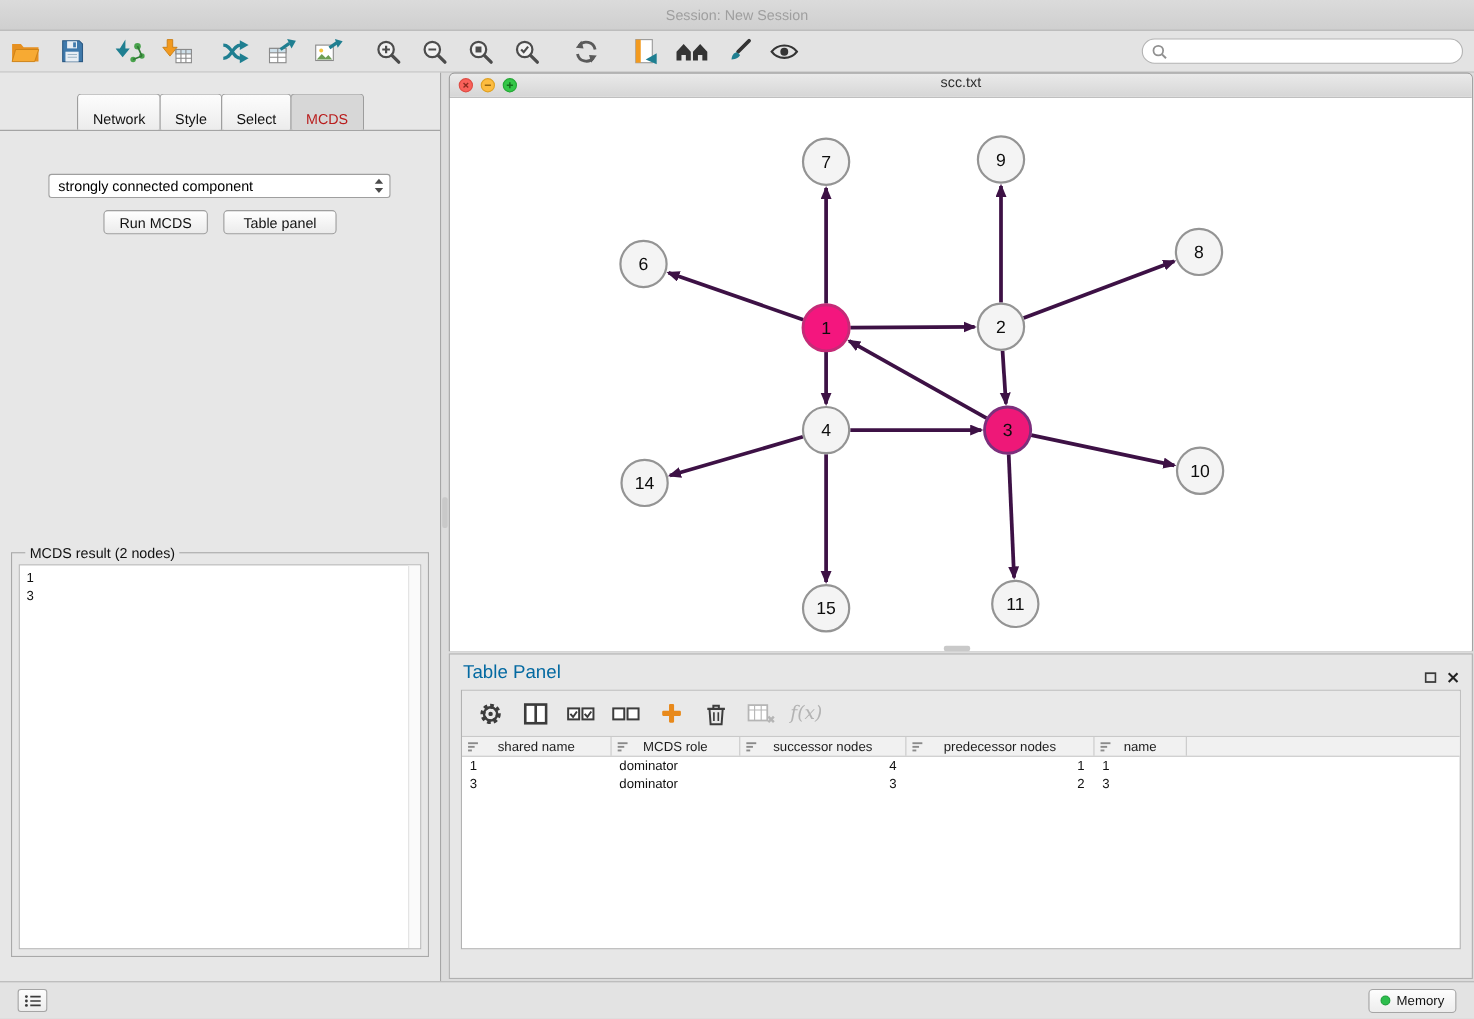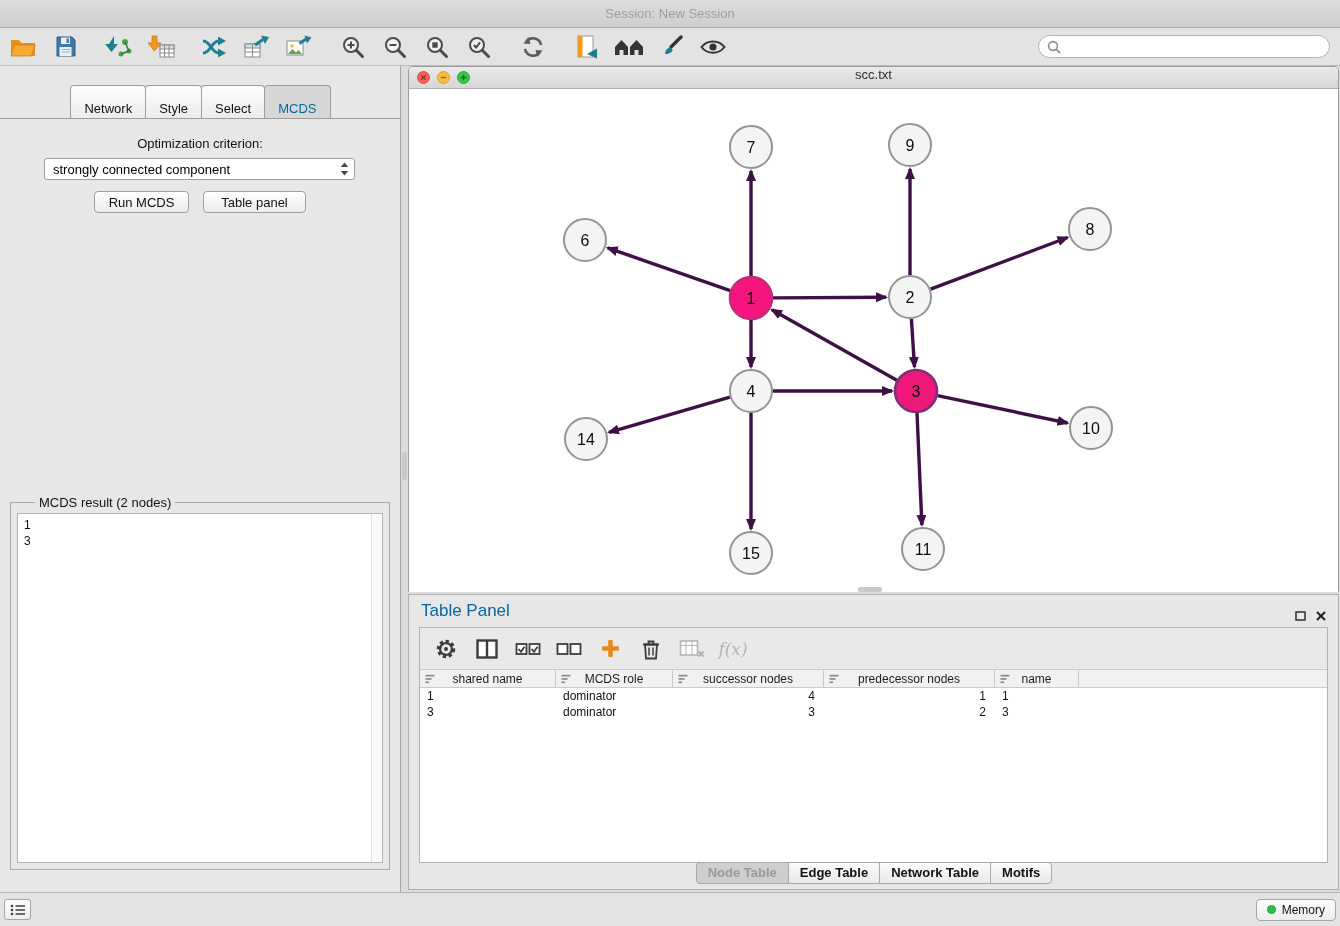--- a/index.html
+++ b/index.html
@@ -18,29 +18,29 @@
 .searchbox{margin-left:auto;width:292px;height:23px;background:#fff;border:1px solid #b3b3b3;border-radius:12px;display:flex;align-items:center;padding:0 8px;gap:5px;flex:0 0 auto}
 .searchbox input{border:none;outline:none;flex:1;font-size:12px;background:transparent;font-family:"Liberation Sans",sans-serif}
 
 
 .control-panel{position:absolute;left:0;top:66px;width:401px;height:826px;background:#e7e7e7;border-right:1px solid #a6a6a6}
 .cp-header{height:28px;display:flex;align-items:center;padding:0 12px;font-size:13px;color:#1a1a1a}
 .panel-controls{margin-left:auto;display:flex;align-items:center;gap:10px}
 .iconbtn{background:none;border:none;padding:0;display:flex;align-items:center;justify-content:center;cursor:pointer}
 .cp-tabs{position:absolute;top:30px;left:0;right:0;height:23px;display:flex;justify-content:center;align-items:flex-end;border-bottom:1px solid #9d9d9d}
 .tab{font-size:13px;padding:15px 13px 2px;border:1px solid #9d9d9d;border-bottom:none;background:linear-gradient(#fdfdfd,#ececec);margin-right:-1px;border-radius:4px 4px 0 0;color:#111;cursor:pointer}
-.tab.active{background:#d7d7d7;color:#0369a1}
+.tab.active{background:#d7d7d7;color:#b91c1c}
 .opt-label{position:absolute;top:70px;left:0;right:0;text-align:center;font-size:13px;color:#111}
 .selectbox{position:absolute;left:44px;top:92px;width:311px;height:22px;background:#fff;border:1px solid #9f9f9f;border-radius:3px;display:flex;align-items:center;padding:0 4px 0 8px;font-size:13px;cursor:pointer}
 .selectbox .sel-text{flex:1}
 .cbutton{position:absolute;height:22px;background:linear-gradient(#ffffff,#ebebeb);border:1px solid #9f9f9f;border-radius:4px;font-size:13px;color:#111;cursor:pointer;font-family:"Liberation Sans",sans-serif}
 .run-btn{left:94px;top:125px;width:95px}
 .closep-btn{left:203px;top:125px;width:103px}
 .result-group{position:absolute;left:10px;top:436px;width:380px;height:368px;border:1px solid #a9a9a9}
-.result-legend{position:absolute;top:-8px;left:24px;background:#e7e7e7;padding:0 4px;font-size:13px;color:#111}
+.result-legend{position:absolute;top:-8px;left:12px;background:#e7e7e7;padding:0 4px;font-size:13px;color:#111}
 .result-area{position:absolute;left:6px;top:10px;right:6px;bottom:6px;background:#fff;border:1px solid #b5b5b5;overflow:hidden}
 .result-text{padding:3px 6px;font-size:12px;line-height:16px;white-space:pre;color:#111}
 .result-scroll{position:absolute;top:0;right:0;bottom:0;width:11px;background:#fafafa;border-left:1px solid #e2e2e2}
 
 
 .network-window{position:absolute;left:408px;top:66px;width:931px;height:526px;background:#fff;border:1px solid #9c9c9c;border-radius:5px 5px 0 0}
 .nw-titlebar{height:22px;background:linear-gradient(#eaeaea,#d6d6d6);border-bottom:1px solid #b1b1b1;border-radius:4px 4px 0 0;position:relative;display:flex;align-items:flex-start;justify-content:center}
 .nw-title{font-size:13px;color:#2e2e2e}
 .traffic{position:absolute;left:8px;top:4px;display:flex;gap:7px}
 .light{width:13px;height:13px;border-radius:50%;display:flex;align-items:center;justify-content:center;cursor:pointer}
@@ -64,21 +64,21 @@
 .trow{display:flex;height:16px;font-size:12px;color:#111}
 .tcell{padding:0 7px;line-height:16px}
 .tcell.c2,.tcell.c3{padding-right:9px}
 .tp-tabs{position:absolute;left:0;right:0;bottom:5px;display:flex;justify-content:center}
 .btab{font-size:13px;font-weight:bold;padding:2px 11px 3px;border:1px solid #a8a8a8;background:linear-gradient(#fbfbfb,#e9e9e9);margin-right:-1px;color:#111;cursor:pointer}
 .btab:first-child{border-radius:4px 0 0 4px}
 .btab:last-child{border-radius:0 4px 4px 0}
 .btab.active{background:#cecece;color:#9a9a9a}
 
 
-.status-bar{position:absolute;left:0;top:892px;width:1340px;height:34px;background:#e3e3e3;border-top:1px solid #b5b5b5;display:flex;align-items:center;padding:0 4px}
+.status-bar{position:absolute;left:0;top:892px;width:1340px;height:34px;background:#e3e3e3;border-top:1px solid #b5b5b5;display:flex;align-items:center;padding:0 16px}
 .list-btn{width:27px;height:21px;border:1px solid #a5a5a5;border-radius:3px;background:linear-gradient(#fdfdfd,#ededed);display:flex;align-items:center;justify-content:center;cursor:pointer}
 .memory-btn{margin-left:auto;height:22px;border:1px solid #a5a5a5;border-radius:4px;background:linear-gradient(#fdfdfd,#ededed);display:flex;align-items:center;gap:6px;padding:0 10px;font-size:12px;color:#111;cursor:pointer}
 .mem-dot{width:9px;height:9px;border-radius:50%;background:#2dbe4d;border:1px solid #1d9e3a}
 
 
 .v-grip{position:absolute;left:402px;top:452px;width:5px;height:28px;background:#c9c9c9;border-radius:2px}
 .h-grip{position:absolute;left:858px;top:587px;width:24px;height:5px;background:#c9c9c9;border-radius:2px}
 </style>
 </head>
 <body>
@@ -229,21 +229,20 @@
     </div>
   </div>
 
   <div class="control-panel">
     <div class="cp-tabs">
       <div class="tab">Network</div>
       <div class="tab">Style</div>
       <div class="tab">Select</div>
       <div class="tab active">MCDS</div>
     </div>
-    <div class="opt-label">Optimization criterion:</div>
     <div class="selectbox">
       <span class="sel-text">strongly connected component</span>
       <svg width="11" height="16" viewBox="0 0 11 16">
           <path d="M5.5 1.5 L9.3 6 H1.7 Z" fill="#4a4a4a"></path>
           <path d="M5.5 14.5 L9.3 10 H1.7 Z" fill="#4a4a4a"></path>
         </svg>
     </div>
     <button class="cbutton run-btn">Run MCDS</button>
     <button class="cbutton closep-btn">Table panel</button>
     <div class="result-group">
@@ -477,26 +476,20 @@
           </div>
           <div class="trow">
             <div class="tcell c0" style="text-align: left;">3</div>
             <div class="tcell c1" style="text-align: left;">dominator</div>
             <div class="tcell c2" style="text-align: right;">3</div>
             <div class="tcell c3" style="text-align: right;">2</div>
             <div class="tcell c4" style="text-align: left;">3</div>
           </div>
         </div>
     </div>
-    <div class="tp-tabs">
-      <div class="btab active">Node Table</div>
-      <div class="btab">Edge Table</div>
-      <div class="btab">Network Table</div>
-      <div class="btab">Motifs</div>
-    </div>
   </div>
 
   <div class="v-grip"></div>
   <div class="h-grip"></div>
 
   <div class="status-bar">
     <button class="list-btn">
         <svg width="16" height="12" viewBox="0 0 16 12">
           <circle cx="2" cy="2" r="1.3" fill="#3c3c3c"></circle>
           <line x1="5.5" y1="2" x2="15" y2="2" stroke="#3c3c3c" stroke-width="1.5"></line>

